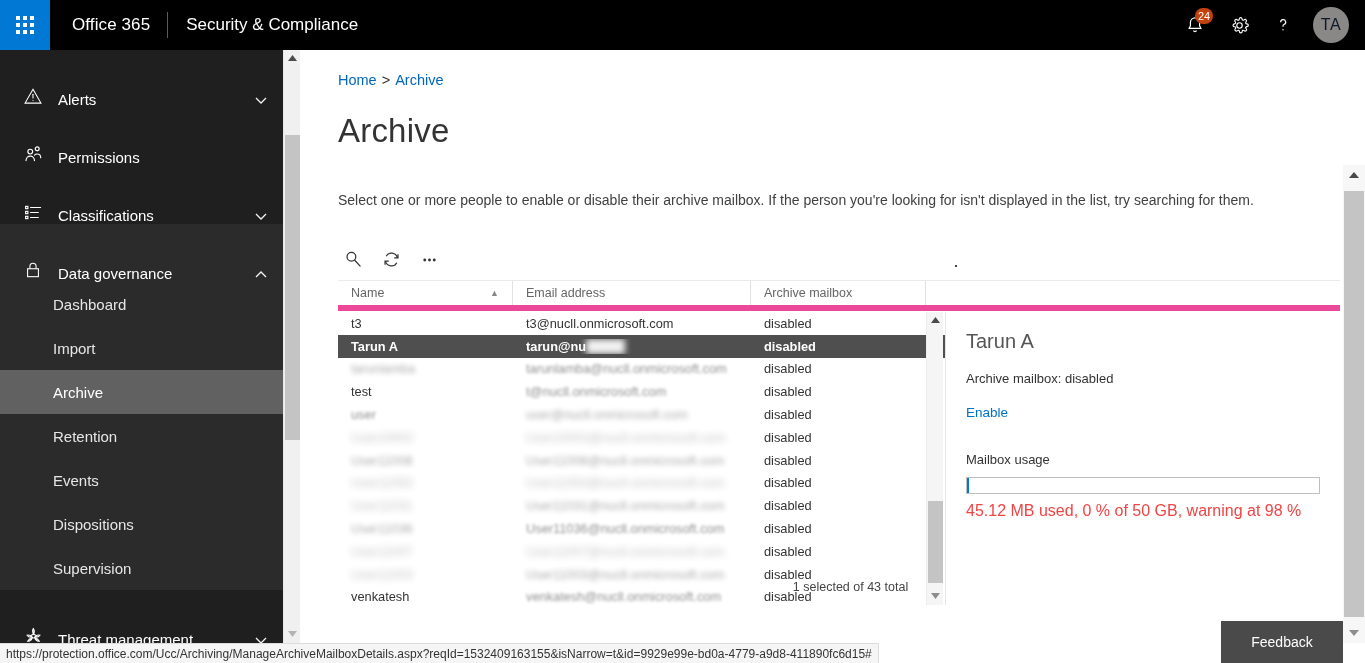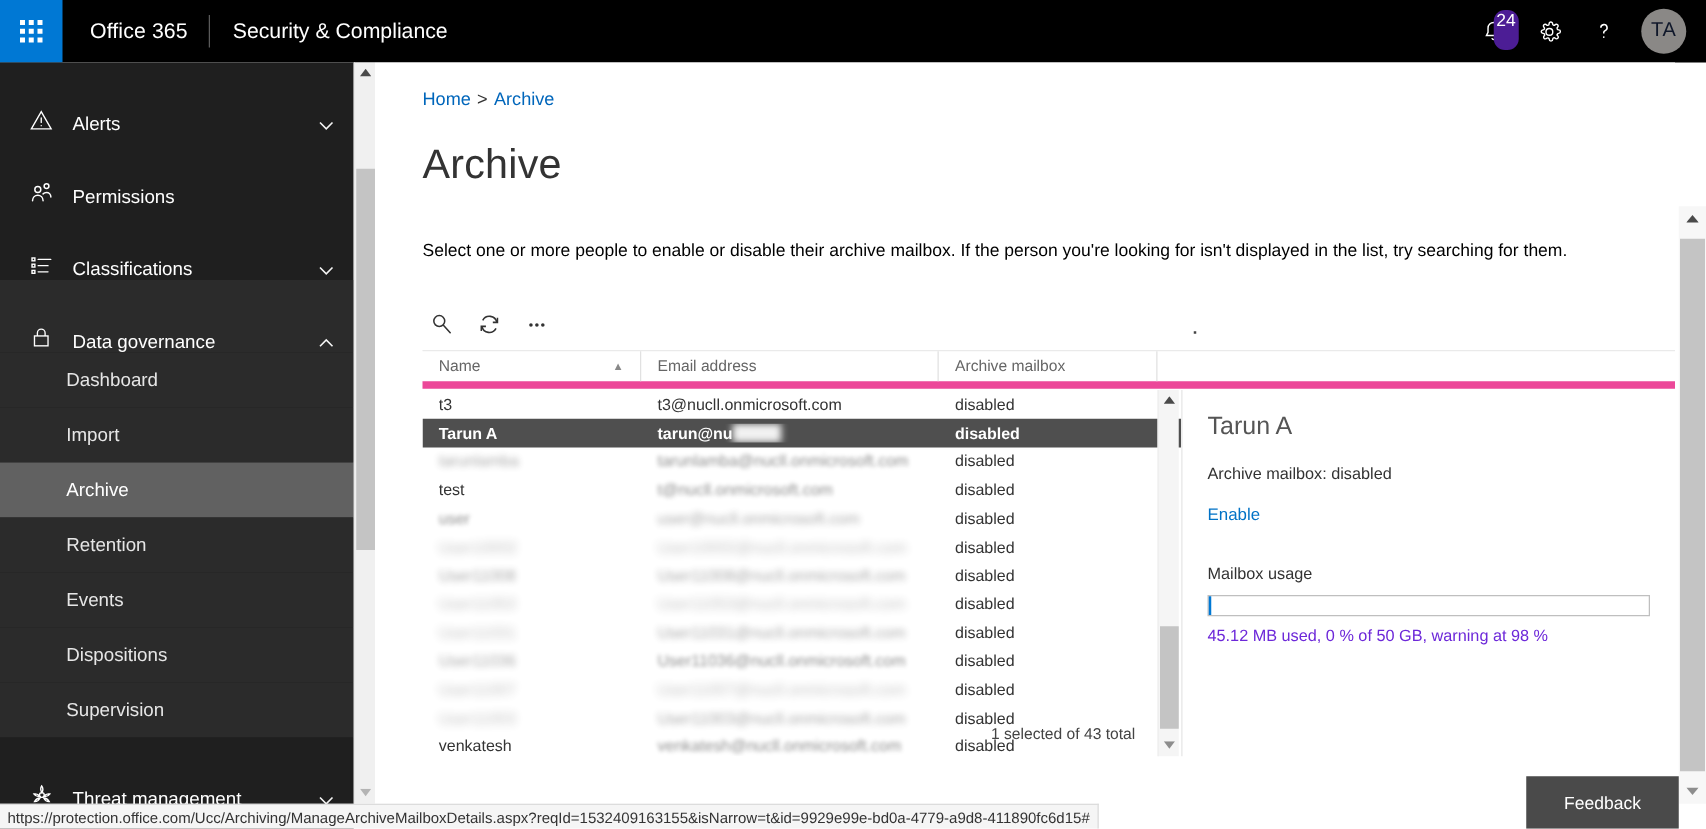--- a/index.html
+++ b/index.html
@@ -41,22 +41,22 @@
   .suite-right {
     margin-left: auto; display: flex; align-items: center; height: 50px;
     padding-right: 10px;
   }
   .suite-icon {
     width: 44px; height: 50px; display: flex; align-items: center;
     justify-content: center; color: #fff; position: relative; cursor: pointer;
   }
   .badge {
     position: absolute; top: 8px; left: 22px;
-    background: #4c1d95; color: #fff; font-size: 14px; line-height: 16px;
-    min-width: 18px; height: 32px; border-radius: 9px; text-align: center;
+    background: #c2410c; color: #fff; font-size: 11px; line-height: 16px;
+    min-width: 18px; height: 16px; border-radius: 9px; text-align: center;
     padding: 0 2px; font-weight: 400;
   }
   .avatar {
     width: 36px; height: 36px; border-radius: 50%;
     background: #8a8886; color: #0f172a; font-size: 16px;
     display: flex; align-items: center; justify-content: center;
     margin-left: 8px; margin-right: 6px; cursor: pointer; letter-spacing: .5px;
   }
 
   
@@ -109,21 +109,21 @@
   .breadcrumb a { color: #0066bb; text-decoration: none; cursor: pointer; }
   .breadcrumb .sep { color: #333; margin: 0 5px; }
   .breadcrumb .cur { color: #0066bb; cursor: pointer; }
 
   .page-title {
     position: absolute; top: 62px; left: 38px;
     font-size: 33px; font-weight: 300; color: #333333; letter-spacing: .2px;
   }
   .page-desc {
     position: absolute; top: 142px; left: 38px; right: 20px;
-    font-size: 14px; color: #000000;
+    font-size: 14px; color: #404040;
   }
 
   
   .toolbar {
     position: absolute; top: 194px; left: 38px; display: flex;
     align-items: center; gap: 8px;
   }
   .tb-btn {
     width: 30px; height: 30px; display: flex; align-items: center;
     justify-content: center; cursor: pointer; color: #333;
@@ -196,21 +196,21 @@
   .detail-link {
     font-size: 13.5px; color: #0072c6; cursor: pointer; display: inline-block;
     margin-bottom: 32px;
   }
   .detail-sub { font-size: 13px; color: #333333; margin-bottom: 10px; }
   .usage-bar {
     height: 17px; border: 1px solid #bfbfbf; background: #ffffff;
     margin-bottom: 8px;
   }
   .usage-fill { height: 100%; background: #0078d4; width: 0.5%; }
-  .usage-text { font-size: 13px; color: #6d28d9; }
+  .usage-text { font-size: 16px; color: #ef4444; }
 
   .grid-footer {
     position: absolute; left: 38px; right: 0; bottom: 0; height: 36px;
     display: flex; align-items: center; justify-content: center;
     font-size: 12.5px; color: #444444;
   }
   .grid-footer .ftxt { margin-left: -15px; }
 
   
   .page-scroll {

